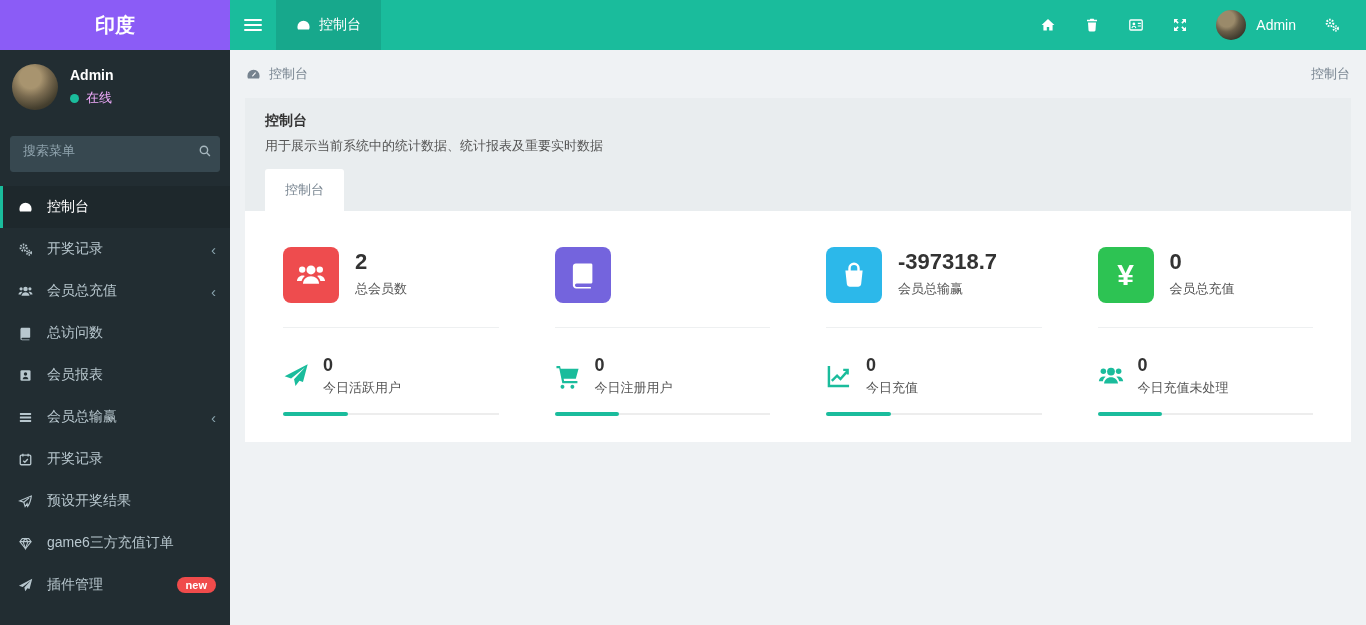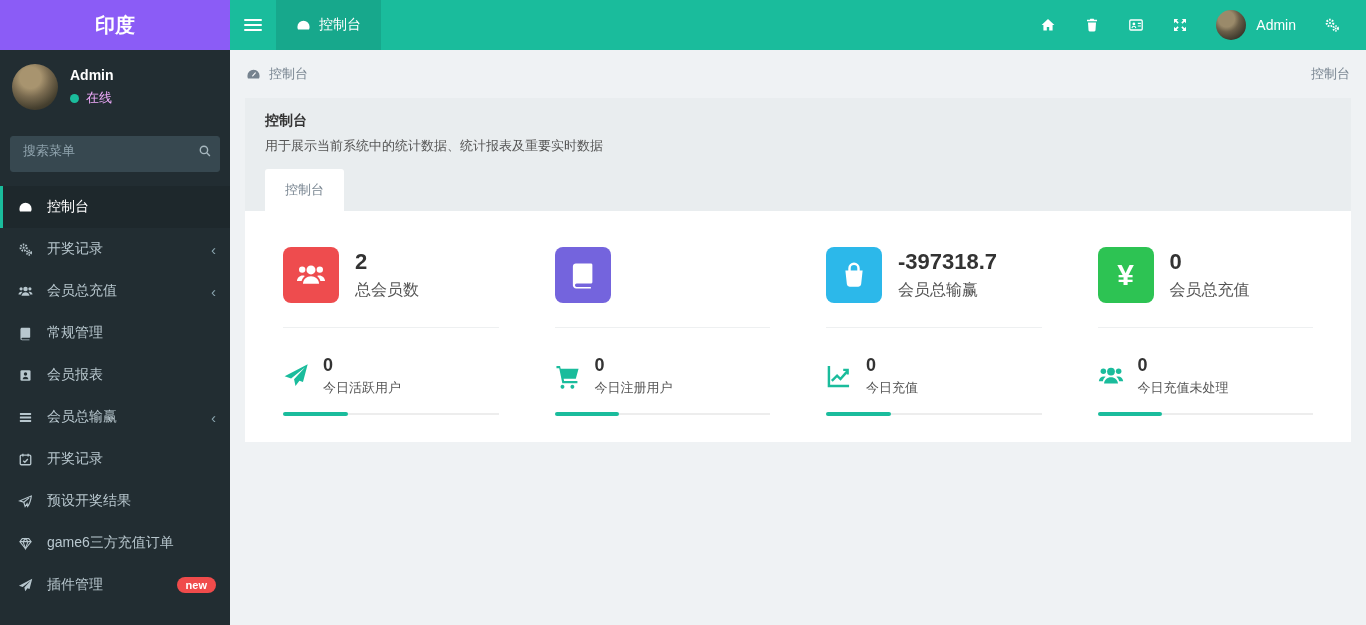--- a/index.html
+++ b/index.html
@@ -66,21 +66,21 @@
   .tab.active { background:#fff; }
   .panel-body { background:#fff; padding:18px 10px 26px; }
 
   .stat-grid { display:flex; }
   .stat-cell { width:25%; padding:18px 28px 0; }
   .stat-main { display:flex; align-items:flex-start; gap:16px; }
   .tile { width:56px; height:56px; border-radius:8px; color:#fff; display:flex; align-items:center; justify-content:center; }
   .tile svg { width:30px; height:30px; }
   .tile .yen { font-size:30px; font-weight:bold; }
   .stat-v { font-size:22px; font-weight:bold; color:#333; line-height:1.15; margin-top:2px; }
-  .stat-l { font-size:16px; color:#555; margin-top:6px; }
+  .stat-l { font-size:13px; color:#555; margin-top:6px; }
   .stat-divider { border-bottom:1px solid #eef0f1; margin-top:24px; }
 
   .stat2-grid { display:flex; margin-top:14px; }
   .stat2-cell { width:25%; padding:14px 28px 0; }
   .stat2-main { display:flex; align-items:center; gap:14px; }
   .stat2-main .sicon { color:#1abc9c; }
   .stat2-main .sicon svg { width:26px; height:26px; }
   .stat2-v { font-size:18px; font-weight:bold; color:#333; line-height:1.1; }
   .stat2-l { font-size:13px; color:#555; margin-top:3px; }
   .pbar { position:relative; height:5px; margin-top:14px; }
@@ -221,21 +221,21 @@
           </span>
         <span>会员总充值</span>
         <span class="chev">‹</span>
       </li>
       <li>
         <span class="mi icon">
             <svg viewBox="0 0 16 16" width="15" height="15" fill="currentColor">
               <path d="M4.2 1.8h8c.5 0 .8.3.8.8v9.2c0 .5-.3.8-.8.8H4.6a.9.9 0 0 0 0 1.8h7.6v.8H4.4A1.9 1.9 0 0 1 2.6 13V3.4c0-.9.7-1.6 1.6-1.6z"></path>
             </svg>
           </span>
-        <span>常规管理</span>
+        <span>总访问数</span>
       </li>
       <li>
         <span class="mi icon">
             <svg viewBox="0 0 16 16" width="15" height="15">
               <rect x="2.6" y="2.4" width="10.8" height="11.2" rx="1.4" fill="currentColor"></rect>
               <circle cx="8" cy="6.4" r="1.8" fill="#222d32"></circle>
               <path d="M4.9 11.9c.3-1.7 1.6-2.6 3.1-2.6s2.8.9 3.1 2.6z" fill="#222d32"></path>
             </svg>
           </span>
         <span>会员报表</span>

